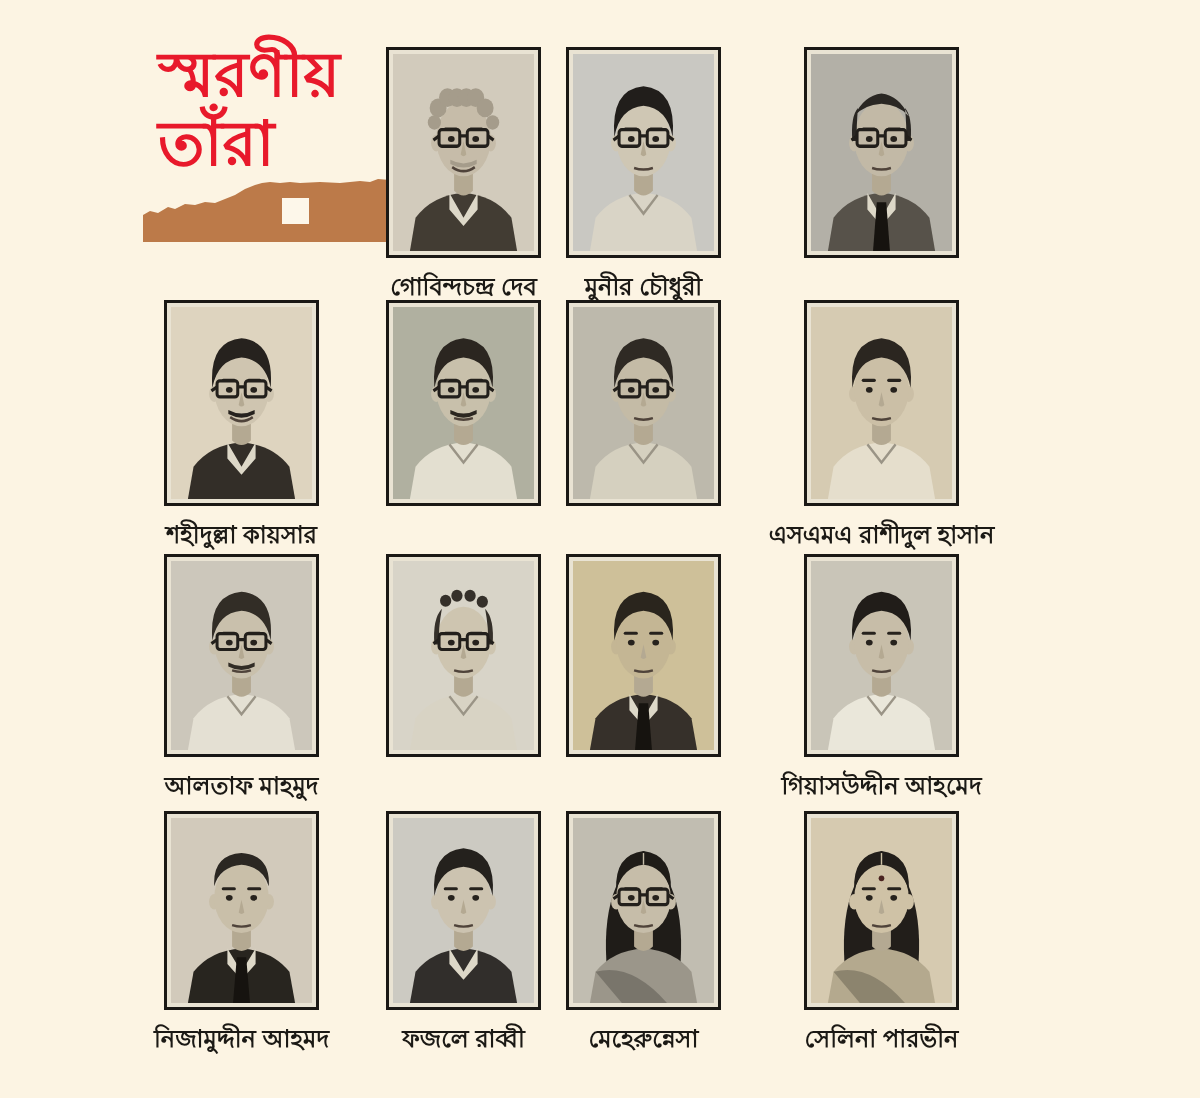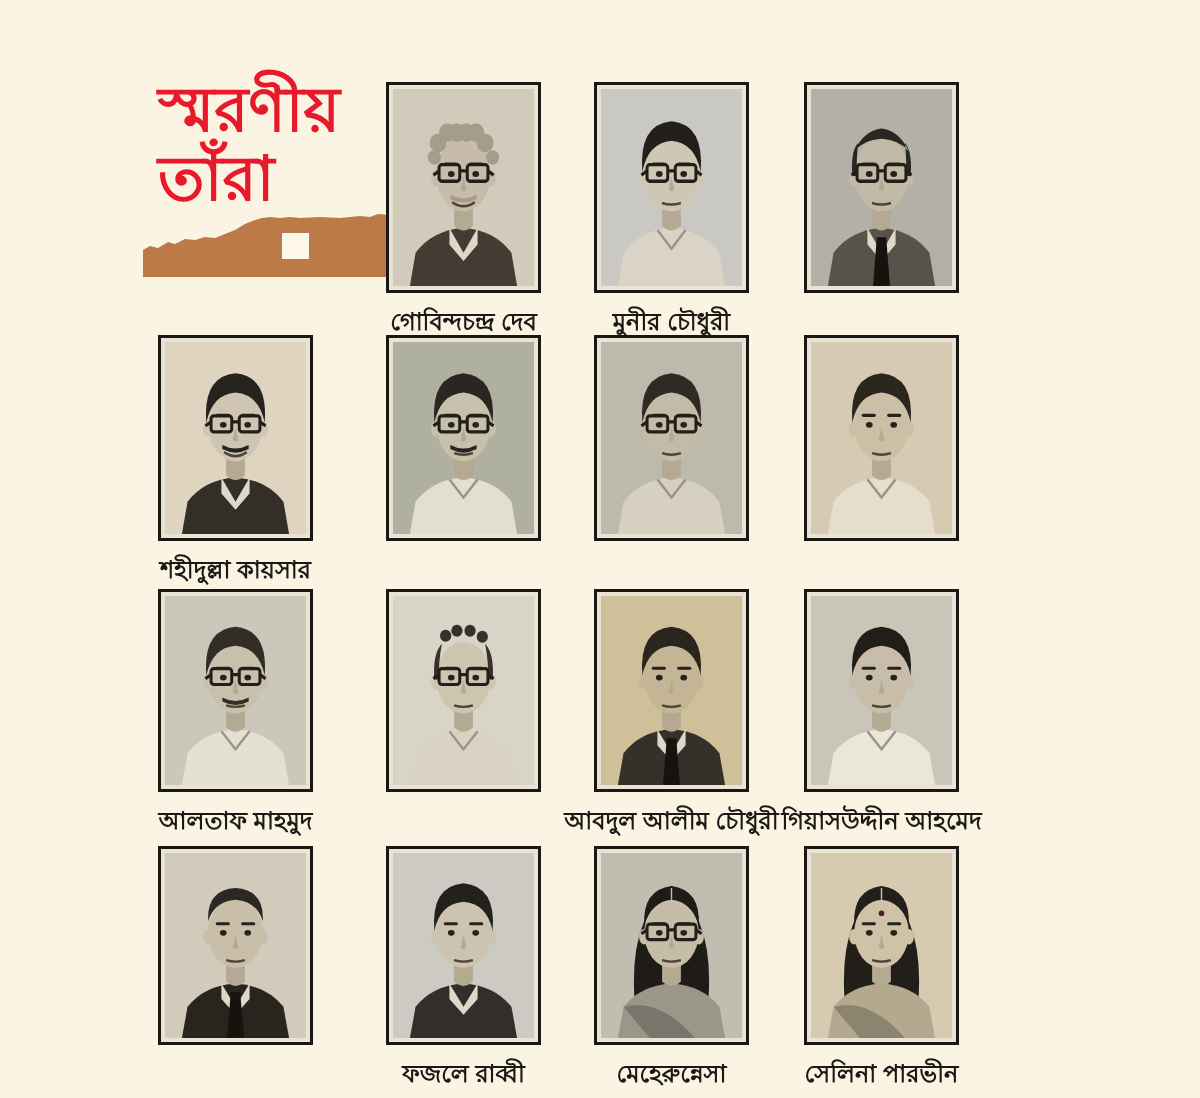--- a/index.html
+++ b/index.html
@@ -2,33 +2,33 @@
 <html><head>
 <meta charset="utf-8">
 <style>
   html,body{margin:0;padding:0;}
   body{
     width:1200px;height:1098px;
     background:#fcf4e3;
     font-family:"Liberation Sans", sans-serif;
     position:relative;overflow:hidden;
   }
-  .canvas{position:absolute;inset:0;margin-top:35px;}
+  .canvas{position:absolute;inset:0;}
 
   
   .title{
     position:absolute;left:158px;top:40px;
     font-size:62px;font-weight:700;line-height:1.12;
     letter-spacing:0px;white-space:nowrap;
   }
   .banner{position:absolute;left:142px;top:176px;width:250px;height:68px;}
 
   
   .card{position:absolute;width:151px;display:flex;flex-direction:column;align-items:center;}
-  .c1{left:160px}.c2{left:388px}.c3{left:596px}.c4{left:806px}
+  .c1{left:166px}.c2{left:388px}.c3{left:568px}.c4{left:806px}
   .r1{top:47px}.r2{top:300px}.r3{top:554px}.r4{top:811px}
   .photo{
     box-sizing:border-box;width:155px;
     border:3px solid #1a1815;background:#e9e3d3;padding:4px;
   }
   .r1 .photo{height:211px}.r2 .photo{height:206px}
   .r3 .photo{height:203px}.r4 .photo{height:199px}
   .photo svg{display:block;width:100%;height:100%;}
   .caption{
     margin-top:10px;font-size:24px;font-weight:700;color:#1b1915;
@@ -227,20 +227,21 @@
             <ellipse cx="75" cy="82" rx="29" ry="36" fill="#cbbfa6"></ellipse>
             <path d="M44,80 Q40,34 75,31 Q110,34 106,80 Q100,52 75,50 Q50,52 44,80 Z" fill="#2b2620"></path>
             <rect x="54" y="71" width="15" height="3.2" rx="1.6" fill="#26221d"></rect>
             <rect x="81" y="71" width="15" height="3.2" rx="1.6" fill="#26221d"></rect>
             <ellipse cx="62" cy="82" rx="3.6" ry="2.9" fill="#26221d"></ellipse>
             <ellipse cx="88" cy="82" rx="3.6" ry="2.9" fill="#26221d"></ellipse>
             <path d="M75,84 L72,97 Q75,100 78,97 Z" fill="#b4a992"></path>
             <path d="M65,110 Q75,113 85,110" stroke="#4f433a" stroke-width="2.4" fill="none"></path>
           </svg>
         </div>
+    <div class="caption">এসএমএ রাশীদুল হাসান</div>
   </div>
       <div class="card c1 r3">
     <div class="photo">
           <svg viewBox="0 0 150 190" preserveAspectRatio="none">
             <rect width="150" height="190" fill="#ccc7bb"></rect>
             <path d="M18,190 L24,158 Q42,136 75,134 Q108,136 126,158 L132,190 Z" fill="#e4e0d3"></path>
             <path d="M60,136 L75,154 L90,136" stroke="#9a9486" stroke-width="2.5" fill="none"></path>
             <path d="M65,106 L85,106 L85,132 Q75,141 65,132 Z" fill="#b4a992"></path>
             <ellipse cx="46" cy="86" rx="5.5" ry="8" fill="#c9c0ac"></ellipse>
             <ellipse cx="104" cy="86" rx="5.5" ry="8" fill="#c9c0ac"></ellipse>
@@ -304,21 +305,20 @@
             <ellipse cx="75" cy="82" rx="29" ry="36" fill="#c4b694"></ellipse>
             <path d="M44,80 Q40,34 75,31 Q110,34 106,80 Q100,52 75,50 Q50,52 44,80 Z" fill="#2a251d"></path>
             <rect x="54" y="71" width="15" height="3.2" rx="1.6" fill="#26221d"></rect>
             <rect x="81" y="71" width="15" height="3.2" rx="1.6" fill="#26221d"></rect>
             <ellipse cx="62" cy="82" rx="3.6" ry="2.9" fill="#26221d"></ellipse>
             <ellipse cx="88" cy="82" rx="3.6" ry="2.9" fill="#26221d"></ellipse>
             <path d="M75,84 L72,97 Q75,100 78,97 Z" fill="#b4a992"></path>
             <path d="M65,110 Q75,113 85,110" stroke="#4f433a" stroke-width="2.4" fill="none"></path>
           </svg>
         </div>
-    <div class="caption">আবদুল আলীম চৌধুরী</div>
   </div>
       <div class="card c4 r3">
     <div class="photo">
           <svg viewBox="0 0 150 190" preserveAspectRatio="none">
             <rect width="150" height="190" fill="#c9c5b8"></rect>
             <path d="M18,190 L24,158 Q42,136 75,134 Q108,136 126,158 L132,190 Z" fill="#eae7da"></path>
             <path d="M60,136 L75,154 L90,136" stroke="#9a9486" stroke-width="2.5" fill="none"></path>
             <path d="M65,106 L85,106 L85,132 Q75,141 65,132 Z" fill="#b4a992"></path>
             <ellipse cx="46" cy="86" rx="5.5" ry="8" fill="#c7bda8"></ellipse>
             <ellipse cx="104" cy="86" rx="5.5" ry="8" fill="#c7bda8"></ellipse>
@@ -347,20 +347,21 @@
             <ellipse cx="75" cy="82" rx="29" ry="36" fill="#c9bfa9"></ellipse>
             <path d="M46,70 Q44,38 75,36 Q106,38 104,70 Q98,50 75,48 Q52,50 46,70 Z" fill="#2b2722"></path>
             <rect x="54" y="71" width="15" height="3.2" rx="1.6" fill="#26221d"></rect>
             <rect x="81" y="71" width="15" height="3.2" rx="1.6" fill="#26221d"></rect>
             <ellipse cx="62" cy="82" rx="3.6" ry="2.9" fill="#26221d"></ellipse>
             <ellipse cx="88" cy="82" rx="3.6" ry="2.9" fill="#26221d"></ellipse>
             <path d="M75,84 L72,97 Q75,100 78,97 Z" fill="#b4a992"></path>
             <path d="M65,110 Q75,113 85,110" stroke="#4f433a" stroke-width="2.4" fill="none"></path>
           </svg>
         </div>
+    <div class="caption">নিজামুদ্দীন আহমদ</div>
   </div>
       <div class="card c2 r4">
     <div class="photo">
           <svg viewBox="0 0 150 190" preserveAspectRatio="none">
             <rect width="150" height="190" fill="#cccac2"></rect>
             <path d="M18,190 L24,158 Q42,136 75,134 Q108,136 126,158 L132,190 Z" fill="#312e2b"></path>
             <path d="M60,134 L75,158 L90,134 L90,150 L75,166 L60,150 Z" fill="#ddd8c8"></path>
             <path d="M65,106 L85,106 L85,132 Q75,141 65,132 Z" fill="#b4a992"></path>
             <ellipse cx="46" cy="86" rx="5.5" ry="8" fill="#ccc3b0"></ellipse>
             <ellipse cx="104" cy="86" rx="5.5" ry="8" fill="#ccc3b0"></ellipse>

